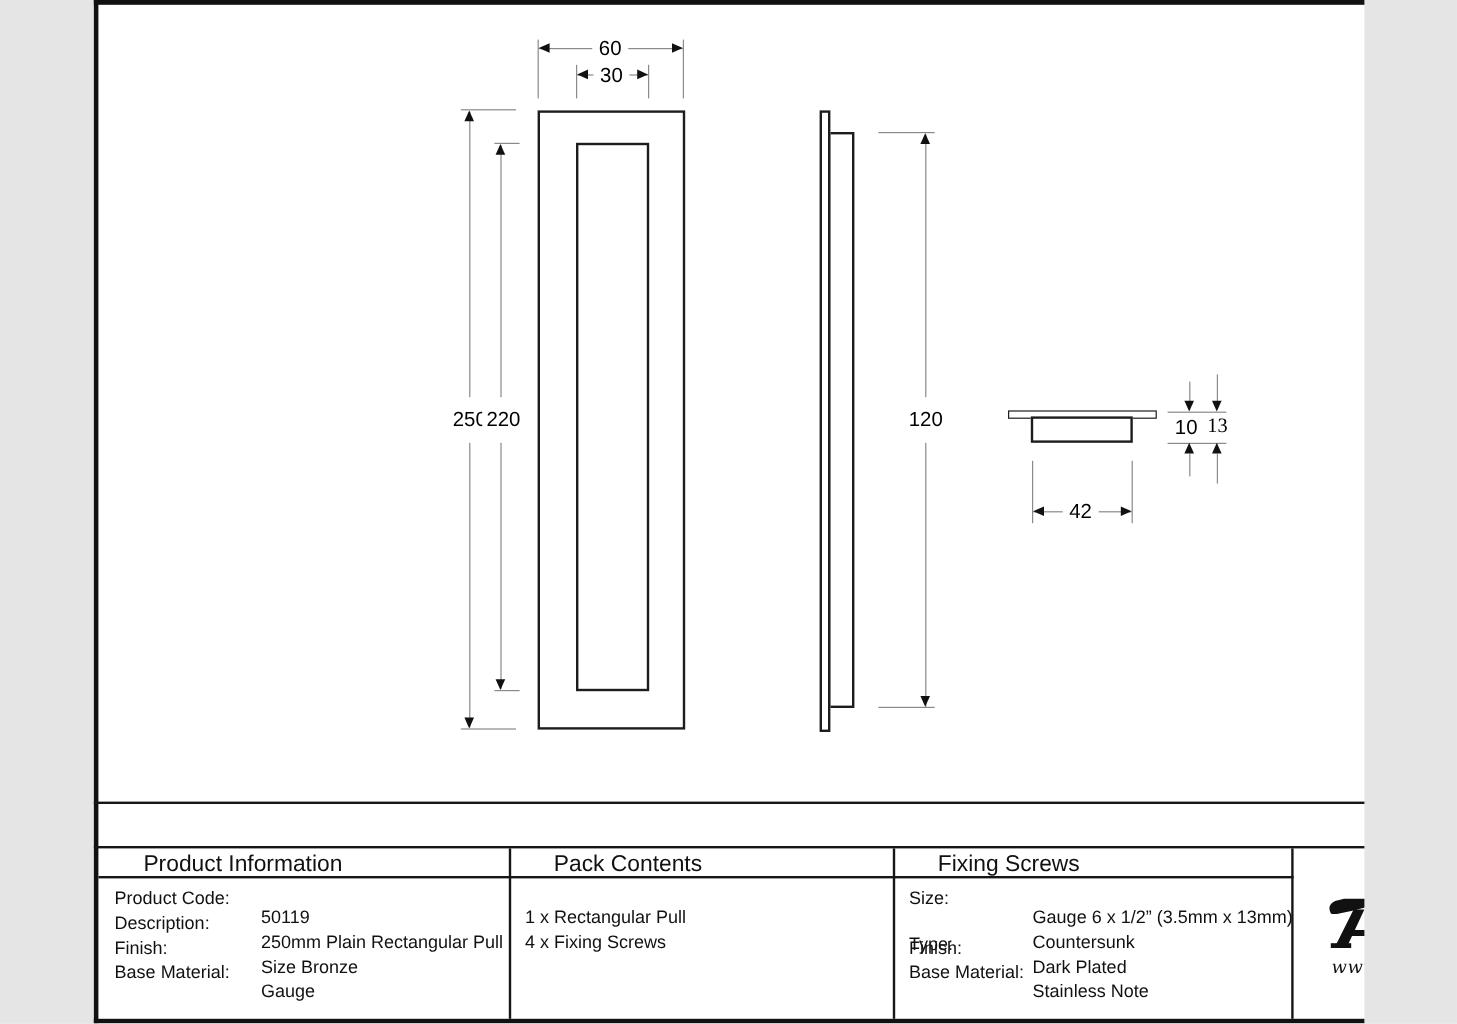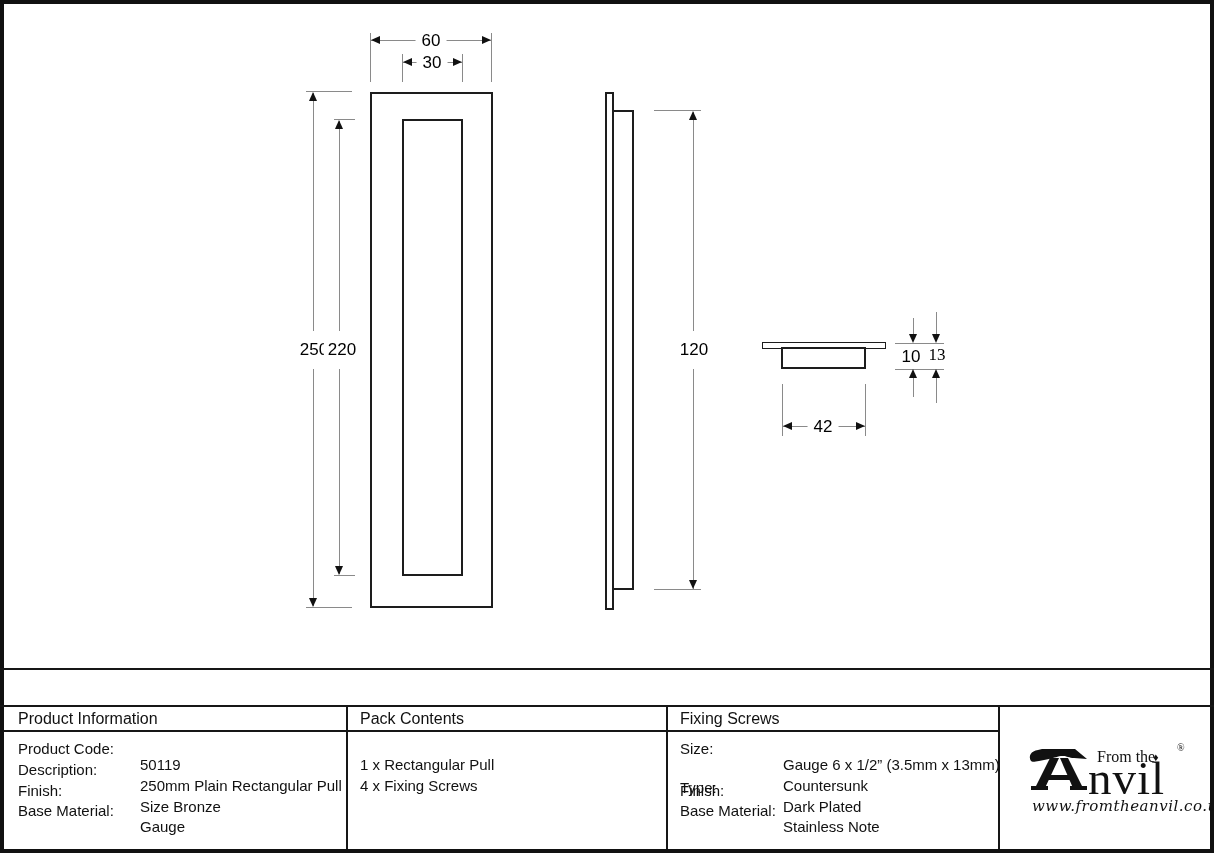--- a/index.html
+++ b/index.html
@@ -1,18 +1,18 @@
 <!DOCTYPE html>
 <html><head>
 <meta charset="utf-8">
 <style>
   html,body{margin:0;padding:0;background:#e5e5e5;}
   .sheet{
     position:relative;
-    width:1214px;height:853px;
+    width:1059px;height:853px;
     background:#fff;
     font-family:"Liberation Sans",sans-serif;
     color:#111;
     overflow:hidden;
     margin:0 auto;
   }
   .abs{position:absolute;}
   
   .frame{background:#111;}
   .rule{background:#161616;}
@@ -24,21 +24,21 @@
   .arr{position:absolute;width:0;height:0;}
   .arr-up{border-left:4px solid transparent;border-right:4px solid transparent;border-bottom:9px solid #111;}
   .arr-down{border-left:4px solid transparent;border-right:4px solid transparent;border-top:9px solid #111;}
   .arr-left{border-top:4px solid transparent;border-bottom:4px solid transparent;border-right:9px solid #111;}
   .arr-right{border-top:4px solid transparent;border-bottom:4px solid transparent;border-left:9px solid #111;}
   .dim{position:absolute;transform:translate(-50%,-50%);font-size:17px;color:#000;white-space:nowrap;}
   .dim-h{background:#fff;padding:1px 6px;}
   .dim-v{background:#fff;padding:9px 4px;}
   
   .note{position:absolute;font-size:15px;}
-  .hdr{position:absolute;font-size:16px;}
+  .hdr{position:absolute;font-size:19px;margin-left:24px;}
   .cell-label{position:absolute;font-size:15px;}
   .cell-value{position:absolute;font-size:15px;margin-top:16px;}
   
   .logo-fromthe{position:absolute;font-family:"Liberation Serif",serif;font-size:16px;}
   .logo-nvil{position:absolute;font-family:"Liberation Serif",serif;font-size:47px;line-height:0.9;letter-spacing:1px;}
   .logo-reg{position:absolute;font-family:"Liberation Serif",serif;font-size:10px;}
   .logo-diamond{position:absolute;font-size:11px;}
   .logo-site{position:absolute;font-family:"DejaVu Serif",serif;font-style:italic;font-size:15px;letter-spacing:0.5px;}
 </style>
 </head>

